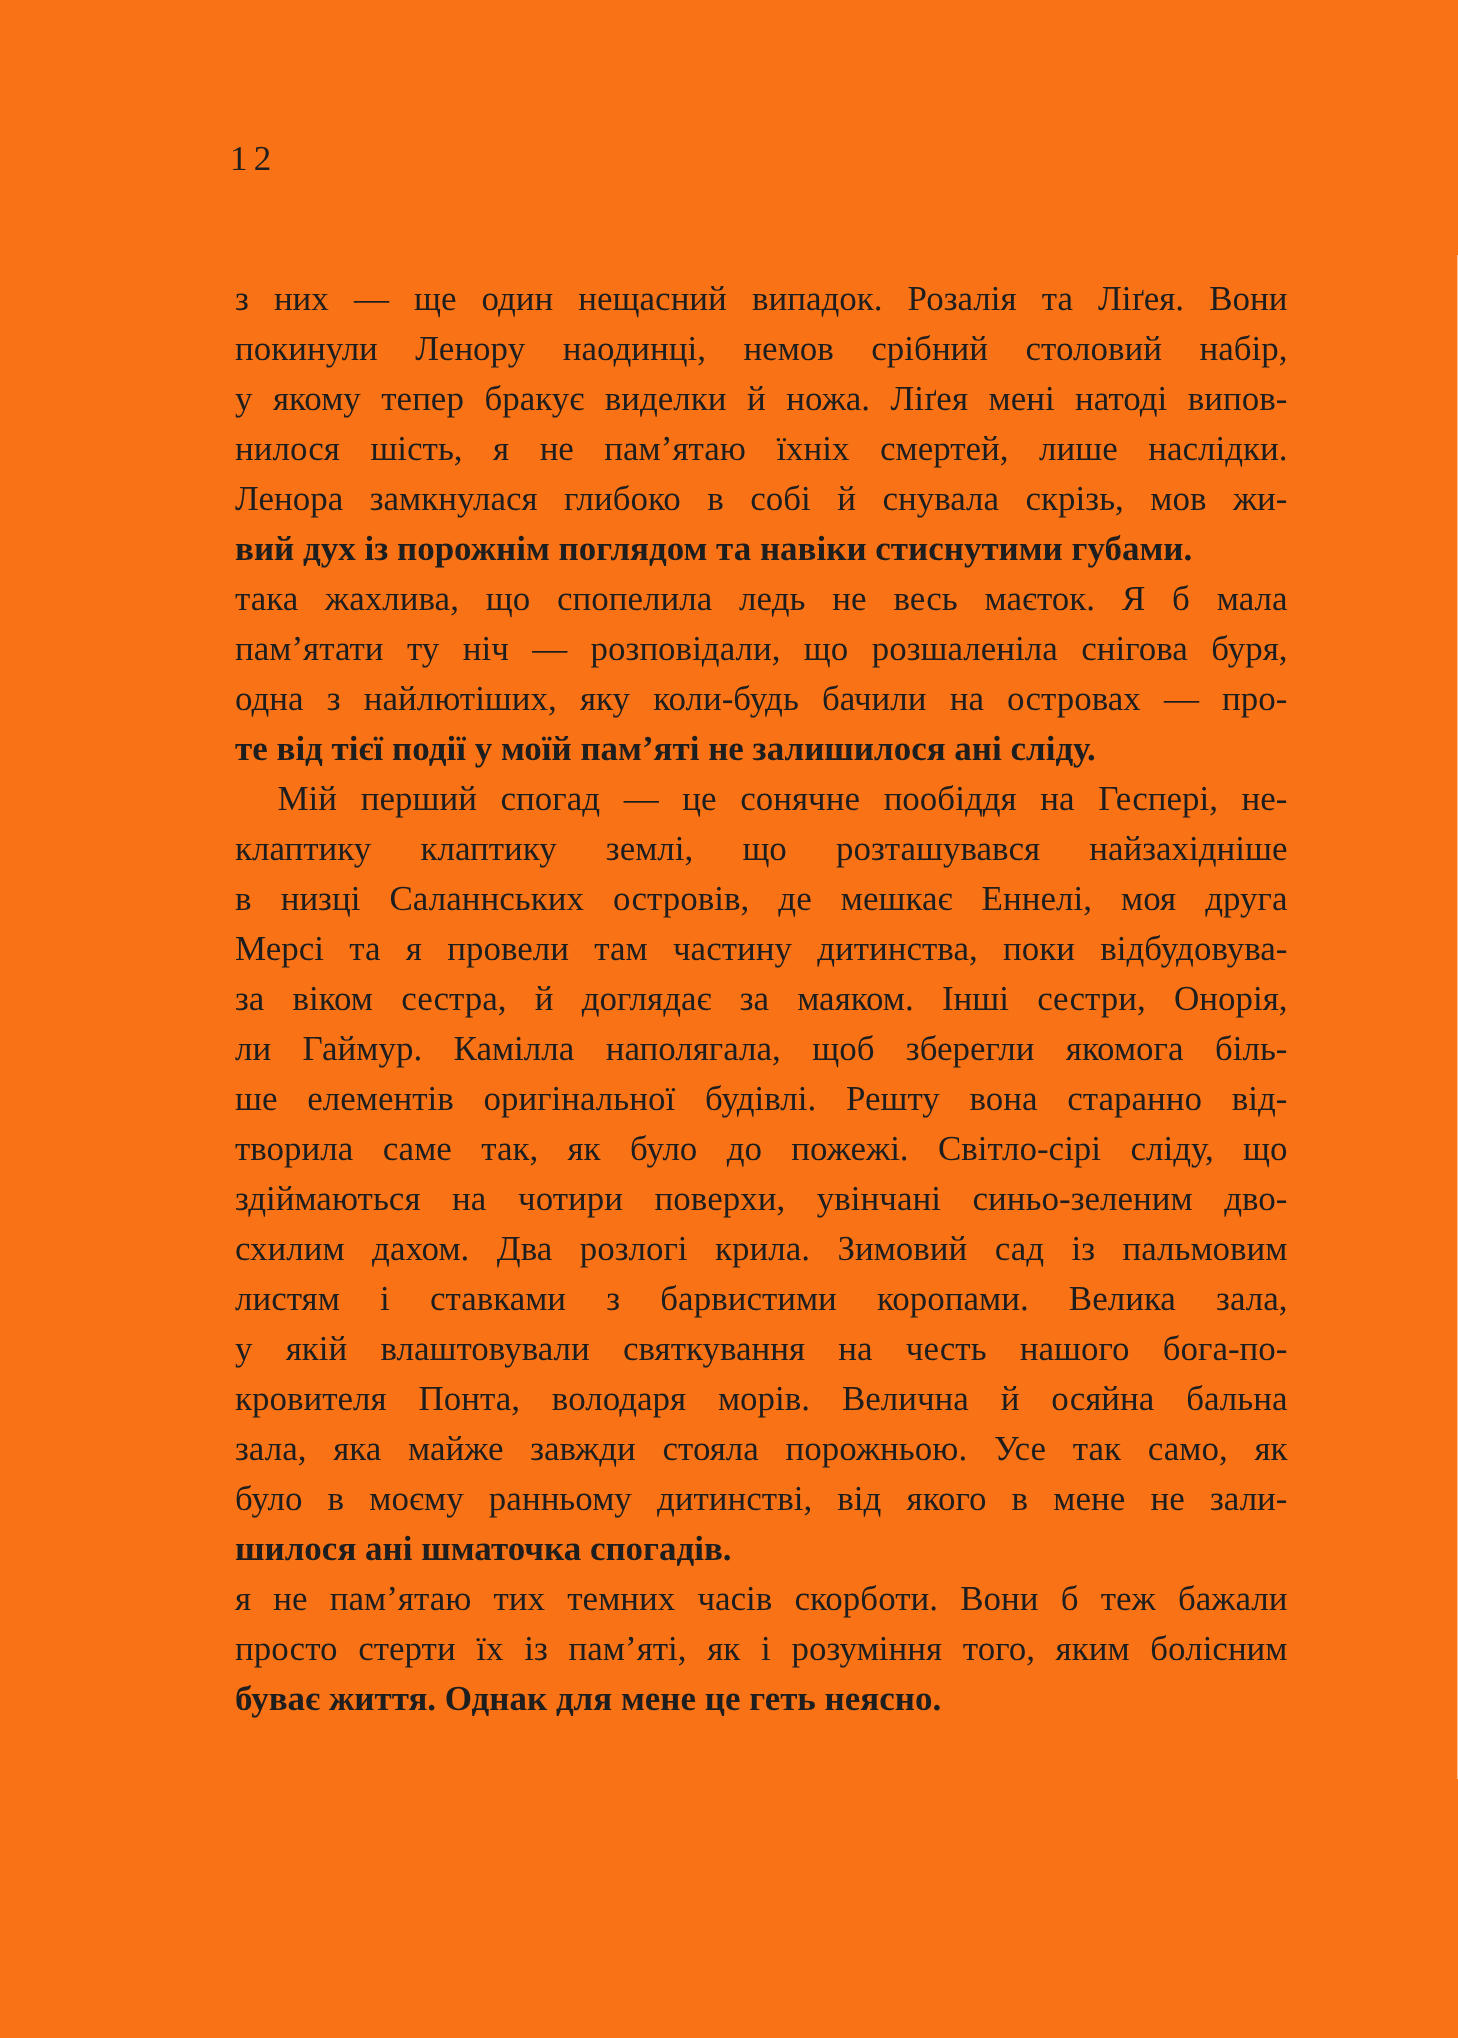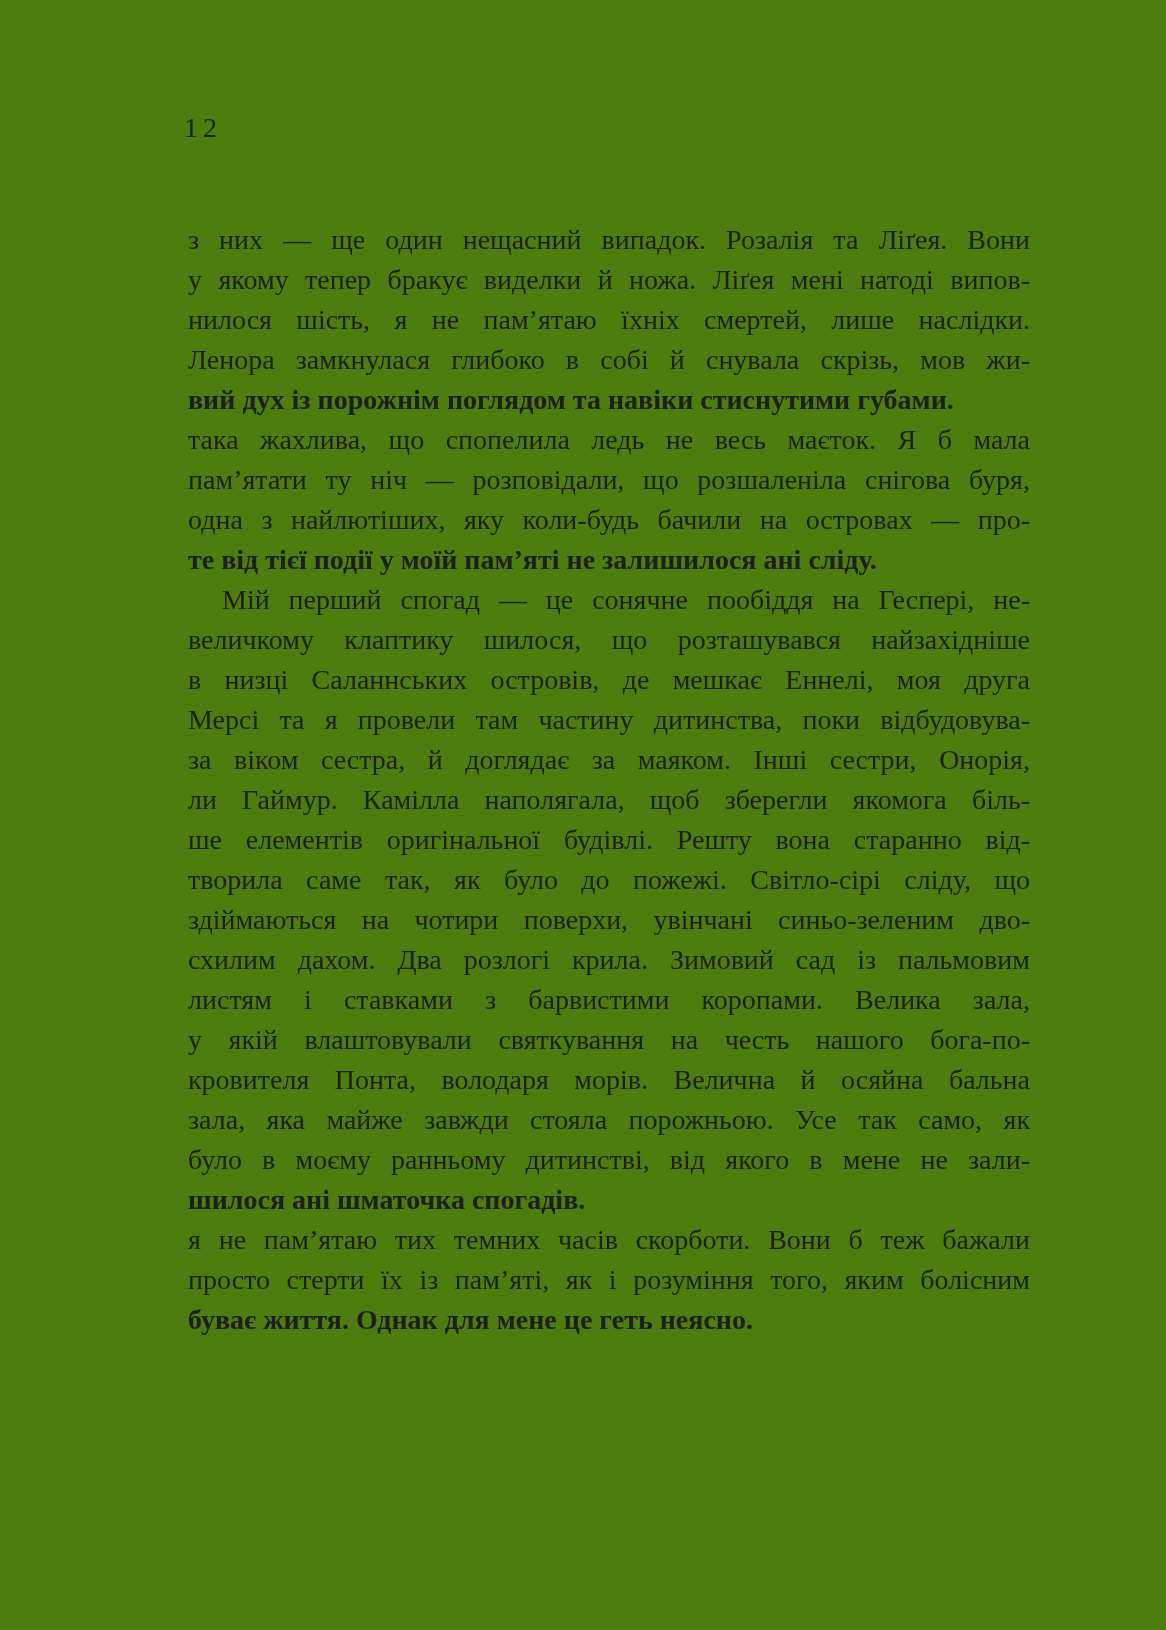--- a/index.html
+++ b/index.html
@@ -4,21 +4,21 @@
 <style>
   html, body {
     margin: 0;
     padding: 0;
     background: #ffffff;
   }
   .page {
     position: relative;
     width: 1166px;
     height: 1630px;
-    background: #4d7c0f;
+    background: #f97316;
     overflow: hidden;
     font-family: "Liberation Serif", "DejaVu Serif", serif;
   }
   .page-number {
     position: absolute;
     left: 184px;
     top: 112px;
     font-size: 28px;
     letter-spacing: 5px;
     color: #1f1f1f;
@@ -51,34 +51,35 @@
   }
 </style>
 </head>
 <body>
 
 <div class="page">
   <div class="page-number">12</div>
   <div class="text-block">
       <div class="paragraph">
         <div class="line">з них — ще один нещасний випадок. Розалія та Ліґея. Вони</div>
+        <div class="line">покинули Ленору наодинці, немов срібний столовий набір,</div>
         <div class="line">у якому тепер бракує виделки й ножа. Ліґея мені натоді випов-</div>
         <div class="line">нилося шість, я не пам’ятаю їхніх смертей, лише наслідки.</div>
         <div class="line">Ленора замкнулася глибоко в собі й снувала скрізь, мов жи-</div>
         <div class="line para-end">вий дух із порожнім поглядом та навіки стиснутими губами.</div>
       </div>
       <div class="paragraph">
         <div class="line">така жахлива, що спопелила ледь не весь маєток. Я б мала</div>
         <div class="line">пам’ятати ту ніч — розповідали, що розшаленіла снігова буря,</div>
         <div class="line">одна з найлютіших, яку коли-будь бачили на островах — про-</div>
         <div class="line para-end">те від тієї події у моїй пам’яті не залишилося ані сліду.</div>
       </div>
       <div class="paragraph">
         <div class="line first-indent">Мій перший спогад — це сонячне пообіддя на Геспері, не-</div>
-        <div class="line">величкому клаптику шилося, що розташувався найзахідніше</div>
+        <div class="line">клаптику клаптику землі, що розташувався найзахідніше</div>
         <div class="line">в низці Саланнських островів, де мешкає Еннелі, моя друга</div>
         <div class="line">Мерсі та я провели там частину дитинства, поки відбудовува-</div>
         <div class="line">за віком сестра, й доглядає за маяком. Інші сестри, Онорія,</div>
         <div class="line">ли Гаймур. Камілла наполягала, щоб зберегли якомога біль-</div>
         <div class="line">ше елементів оригінальної будівлі. Решту вона старанно від-</div>
         <div class="line">творила саме так, як було до пожежі. Світло-сірі сліду, що</div>
         <div class="line">здіймаються на чотири поверхи, увінчані синьо-зеленим дво-</div>
         <div class="line">схилим дахом. Два розлогі крила. Зимовий сад із пальмовим</div>
         <div class="line">листям і ставками з барвистими коропами. Велика зала,</div>
         <div class="line">у якій влаштовували святкування на честь нашого бога-по-</div>

